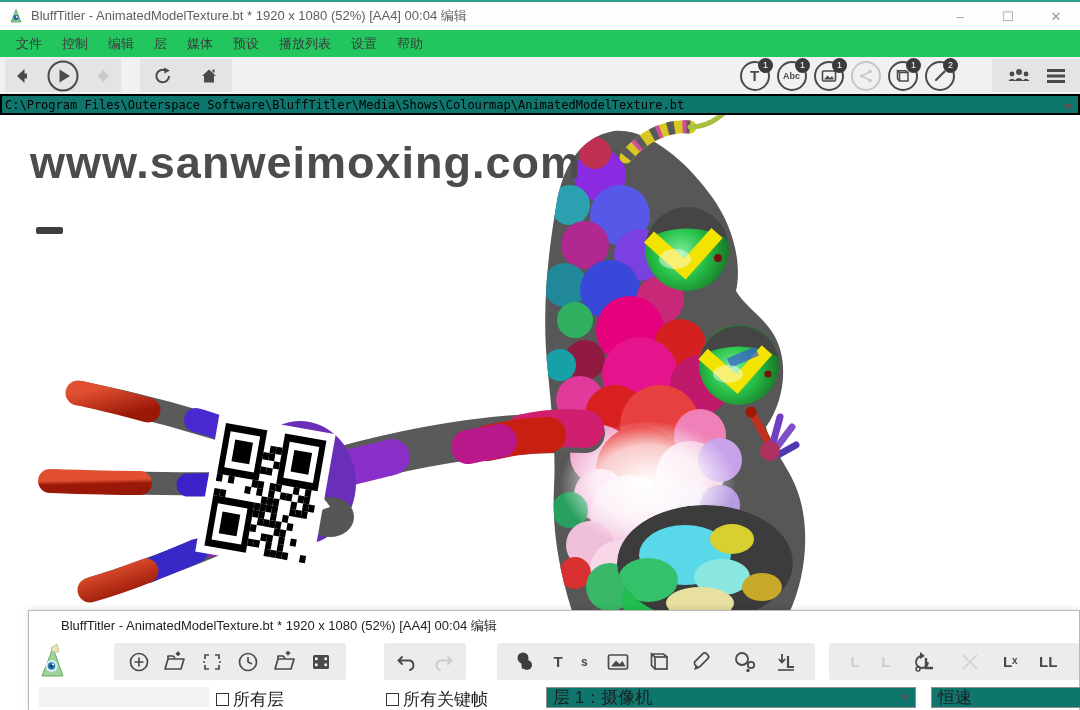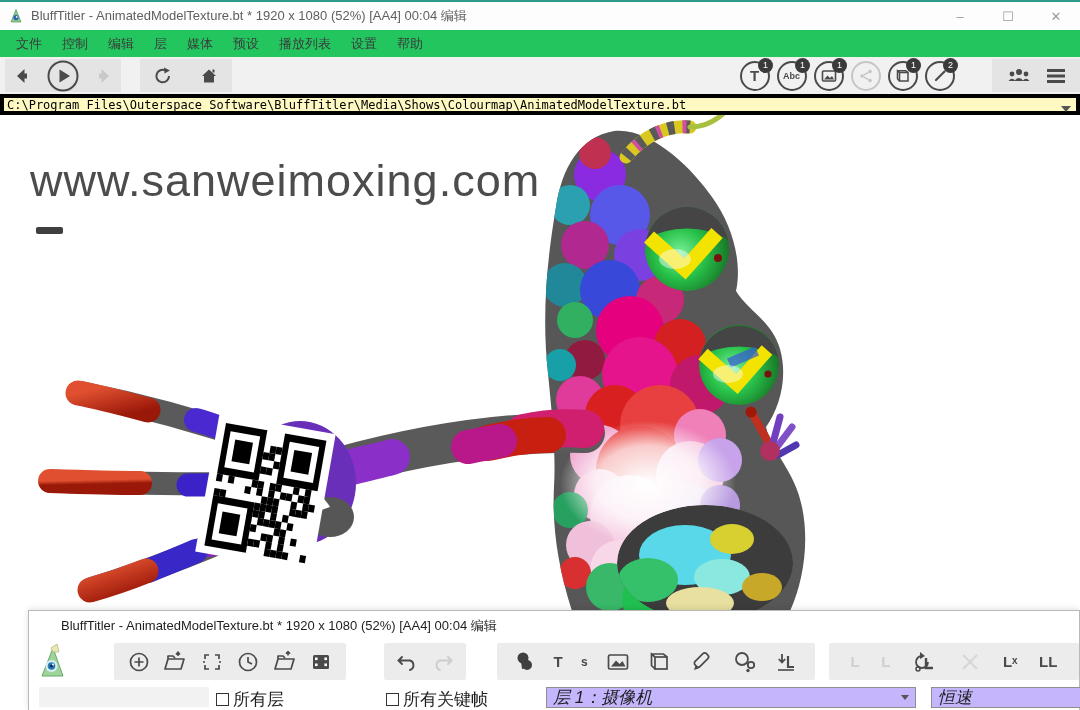--- a/index.html
+++ b/index.html
@@ -32,28 +32,28 @@
     display:flex; align-items:center; justify-content:center; color:#4a4a4a; }
   .ring.disabled { border-color:#c6c6c6; color:#c6c6c6; }
   .ring .glyph-t { font-size:15px; font-weight:bold; }
   .ring .glyph-abc { font-size:9px; font-weight:bold; }
   .badge { position:absolute; top:-1px; right:-1px; width:15px; height:15px; border-radius:50%;
     background:#3a3a3a; color:#fff; font-size:9px; display:flex; align-items:center; justify-content:center; }
   .right-group { position:absolute; right:0; top:2px; width:88px; height:33px; background:#e4e4e4;
     display:flex; align-items:center; justify-content:space-evenly; }
 
   
-  .addressbar { height:21px; background:#fef9c3; border:4px solid #000000; display:flex; align-items:center;
+  .addressbar { height:21px; background:#0f766e; border:2px solid #000000; display:flex; align-items:center;
     font-family:"DejaVu Sans Mono", monospace; font-size:12px; color:#000; padding-left:3px; position:relative; }
   .addr-chevron { position:absolute; right:5px; top:8px; width:0; height:0;
     border-left:5px solid transparent; border-right:5px solid transparent; border-top:6px solid #555; }
 
   
   .viewport { position:relative; height:495px; background:#fff; overflow:hidden; }
-  .watermark { position:absolute; left:30px; top:40px; font-size:45px; color:#4c4c4c; letter-spacing:1px; }
+  .watermark { position:absolute; left:30px; top:22px; font-size:45px; color:#4c4c4c; letter-spacing:1px;font-weight:bold; }
   .dash { position:absolute; left:36px; top:112px; width:27px; height:7px; background:#3f3f3f; border-radius:2px; }
   .scene-svg { position:absolute; left:0; top:0; }
 
   
   .panel { position:absolute; left:28px; top:610px; width:1052px; height:100px; background:#fff;
     border:1px solid #b9b9b9; border-bottom:none; box-shadow:0 -1px 6px rgba(0,0,0,.12); }
   .panel-titlebar { height:29px; display:flex; align-items:center; padding-left:32px;
     font-size:13px; color:#1e1e1e; }
   .panel-toolbar { height:44px; position:relative; }
   .pt-group { position:absolute; top:3px; height:37px; background:#ececec; border-radius:2px;
@@ -64,22 +64,22 @@
   #pt-g3 { left:468px; width:318px; }
   #pt-g4 { left:800px; width:250px; }
   .ltr { font-size:15px; font-weight:bold; color:#4a4a4a; }
   .ltr.light { color:#cfcfcf; }
   .ltr.small { font-size:12px; }
   .panel-controls { height:26px; position:relative; font-size:17px; color:#1e1e1e; }
   .blank-box { position:absolute; left:10px; top:3px; width:170px; height:20px; background:#f2f2f2; }
   .cb { position:absolute; top:4px; display:flex; align-items:center; gap:4px; }
   .cb-box { width:13px; height:13px; border:1px solid #333; background:#fff; }
   #cb-layers { left:187px; } #cb-keys { left:357px;text-align:right; }
-  .dd { position:absolute; top:3px; height:21px; background:#c4b5fd; border:1px solid #8f8f8f;
-    display:flex; align-items:center; padding:0 6px;font-style:italic; }
+  .dd { position:absolute; top:3px; height:21px; background:#0f766e; border:1px solid #8f8f8f;
+    display:flex; align-items:center; padding:0 6px; }
   #dd-layer { left:517px; width:370px; }
   #dd-speed { left:902px; width:150px; border-right:none; }
   .dd-chevron { margin-left:auto; width:0; height:0; border-left:4px solid transparent;
     border-right:4px solid transparent; border-top:5px solid #555; }
 
   svg.icon { display:block; }
 </style>
 </head>
 <body>
 

